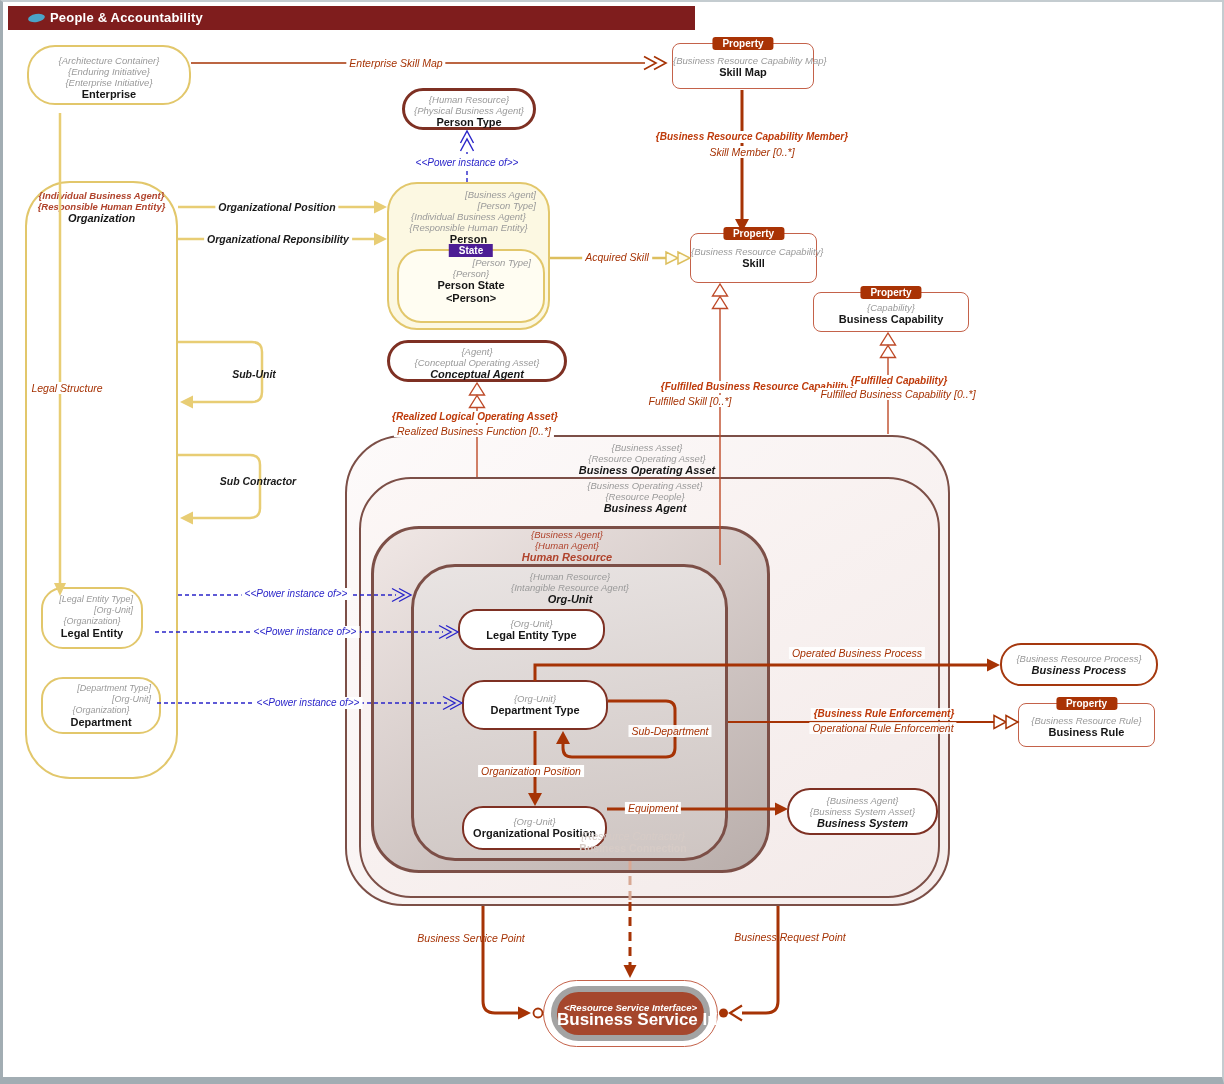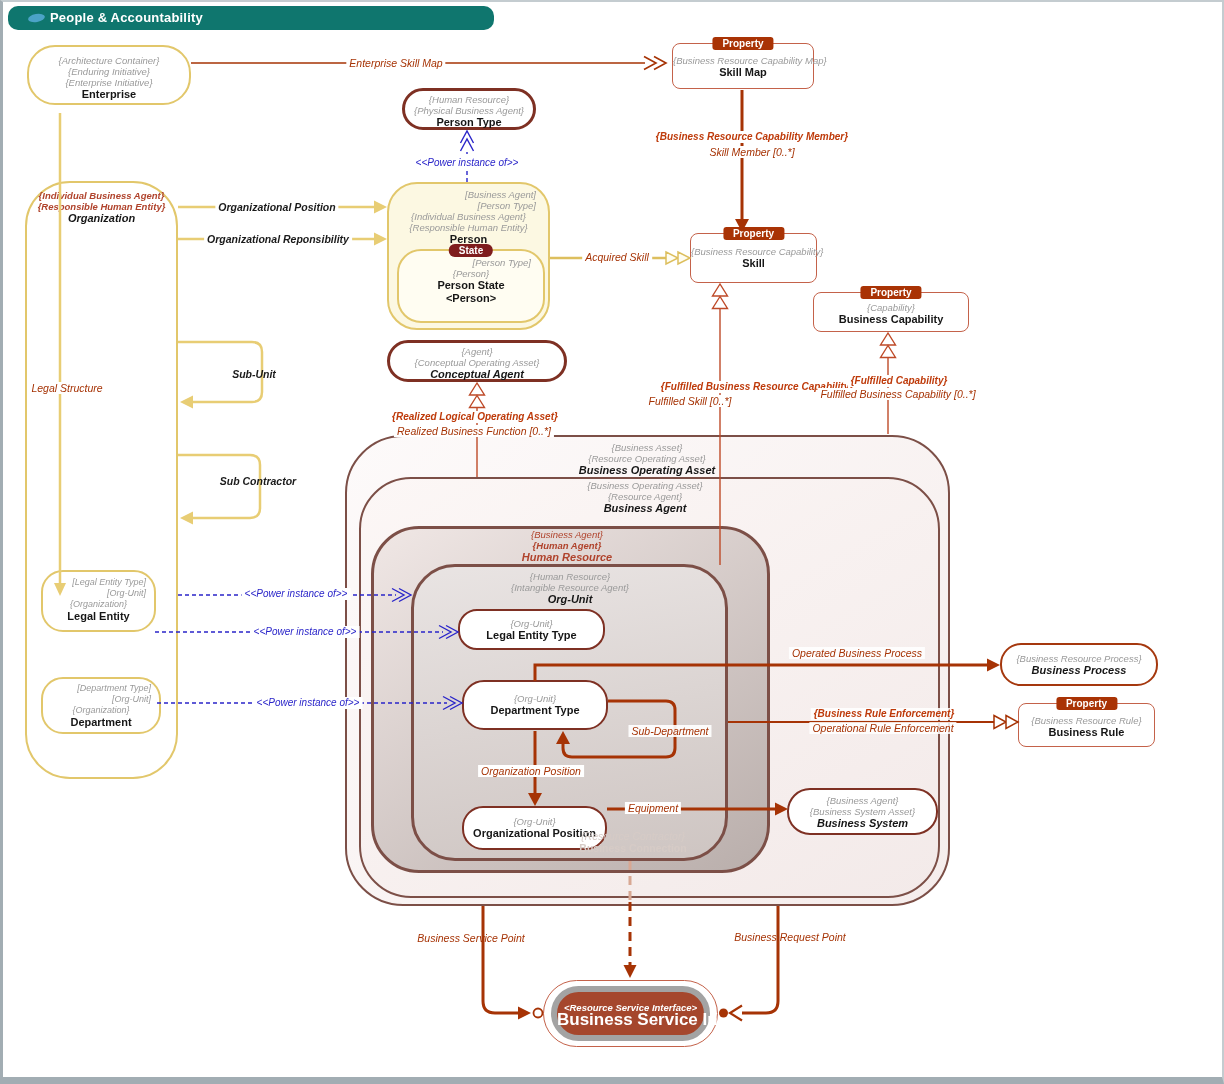--- a/index.html
+++ b/index.html
@@ -2,31 +2,31 @@
 <html><head>
 <meta charset="utf-8">
 <style>
   html,body{margin:0;padding:0;background:#fff;}
   body{width:1224px;height:1084px;position:relative;overflow:hidden;
        font-family:"Liberation Sans",sans-serif;}
   .abs{position:absolute;}
   .frame{position:absolute;left:0;top:0;width:1224px;height:1084px;box-sizing:border-box;
          border-left:3px solid #A2ADB3;border-top:2px solid #C4CCD0;border-right:2px solid #C4CCD0;
          border-bottom:7px solid #A2ADB3;pointer-events:none;z-index:50;}
-  .titlebar{left:8px;top:6px;width:486px;height:24px;background:#0f766e;z-index:40;border-radius:10px;}
+  .titlebar{left:8px;top:6px;width:687px;height:24px;background:#7f1d1d;z-index:40;}
   .titlebar .txt{position:absolute;left:42px;top:4px;color:#fff;font-weight:bold;font-size:13px;letter-spacing:.2px;}
   .titlebar .blob{position:absolute;left:20px;top:8px;width:17px;height:8px;background:#4BA3C7;border-radius:50%;transform:rotate(-10deg);}
   .node{position:absolute;box-sizing:border-box;text-align:center;background:#fff;}
   .st{font-style:italic;color:#9A9A9A;font-size:9.5px;line-height:11px;white-space:nowrap;}
   .nm{font-weight:bold;color:#161616;font-size:11px;line-height:13px;white-space:nowrap;}
   .it{font-style:italic;}
   .rst{font-style:italic;color:#B0432C;font-weight:bold;font-size:9.5px;line-height:11px;white-space:nowrap;}
   .tab{position:absolute;top:-7px;left:50%;transform:translateX(-50%);background:#A93305;color:#fff;
        font-weight:bold;font-size:10px;line-height:13px;padding:0 10px;border-radius:3px;white-space:nowrap;}
-  .ytab{background:#7f1d1d;border-radius:6px;}
+  .ytab{background:#4c1d95;border-radius:0;}
   .lbl{position:absolute;font-size:10.5px;line-height:12px;white-space:nowrap;transform:translateX(-50%);z-index:30;font-style:italic;}
   .red{color:#A63305;}
   .cons{color:#BE3A0A;font-style:italic;font-weight:bold;font-size:10px;}
   .blk{color:#1A1A1A;font-weight:bold;}
   .blue{color:#2A25C9;font-size:10px;}
   .wbg{background:#fff;padding:0 3px;}
   .faint{color:#D6CBC6;font-size:10.5px;}
   svg{position:absolute;left:0;top:0;z-index:20;pointer-events:none;}
   .ctn{position:absolute;box-sizing:border-box;}
   .ctlbl{position:absolute;transform:translateX(-50%);text-align:center;z-index:5;}
@@ -45,29 +45,29 @@
 <div class="ctlbl" style="left:647px;top:442px;">
   <div class="st">{Business Asset}</div>
   <div class="st">{Resource Operating Asset}</div>
   <div class="nm it">Business Operating Asset</div>
 </div>
 
 <div class="ctn" style="left:359px;top:477px;width:581px;height:421px;border:2.5px solid #7C4F47;border-radius:52px;
             background:linear-gradient(150deg,#FCF7F6,#F3EAE9);"></div>
 <div class="ctlbl" style="left:645px;top:480px;">
   <div class="st">{Business Operating Asset}</div>
-  <div class="st">{Resource Agent}</div>
+  <div class="st">{Resource People}</div>
   <div class="nm it">Business Agent</div>
 </div>
 
 <div class="ctn" style="left:371px;top:526px;width:399px;height:347px;border:3px solid #7C4F47;border-radius:48px;
             background:linear-gradient(145deg,#F0E7E5,#B9AEAB);"></div>
 <div class="ctlbl" style="left:567px;top:529px;">
   <div class="rst" style="font-weight:normal">{Business Agent}</div>
-  <div class="rst" style="font-weight:bold">{Human Agent}</div>
+  <div class="rst" style="font-weight:normal">{Human Agent}</div>
   <div class="nm it" style="color:#B0432C">Human Resource</div>
 </div>
 
 <div class="ctn" style="left:411px;top:564px;width:317px;height:297px;border:3px solid #7C4F47;border-radius:44px;
             background:linear-gradient(170deg,#E9E4E3,#CEC5C2);"></div>
 <div class="ctlbl" style="left:570px;top:571px;">
   <div class="st">{Human Resource}</div>
   <div class="st">{Intangible Resource Agent}</div>
   <div class="nm it">Org-Unit</div>
 </div>
@@ -98,21 +98,21 @@
   <div class="nm">Person</div>
   <div class="node" style="left:8px;top:65px;width:148px;height:74px;border:2.5px solid #E2C76B;border-radius:24px;background:#FFFDF2;padding-top:6px;">
     <div class="tab ytab">State</div>
     <div class="st" style="text-align:right;padding-right:12px;">[Person Type]</div>
     <div class="st">{Person}</div>
     <div class="nm">Person State</div>
     <div class="nm">&lt;Person&gt;</div>
   </div>
 </div>
 
-<div class="node" style="left:41px;top:570px;width:115px;height:62px;border:2.5px solid #E2C76B;border-radius:22px;padding-top:5px;">
+<div class="node" style="left:41px;top:587px;width:102px;height:62px;border:2.5px solid #E2C76B;border-radius:22px;padding-top:5px;">
   <div class="st" style="font-size:9px;text-align:right;padding-right:8px;">[Legal Entity Type]</div>
   <div class="st" style="font-size:9px;text-align:right;padding-right:8px;">[Org-Unit]</div>
   <div class="st" style="font-size:9px;">{Organization}</div>
   <div class="nm">Legal Entity</div>
 </div>
 
 <div class="node" style="left:41px;top:677px;width:120px;height:57px;border:2.5px solid #E2C76B;border-radius:22px;padding-top:4px;">
   <div class="st" style="font-size:9px;text-align:right;padding-right:8px;">[Department Type]</div>
   <div class="st" style="font-size:9px;text-align:right;padding-right:8px;">[Org-Unit]</div>
   <div class="st" style="font-size:9px;">{Organization}</div>

